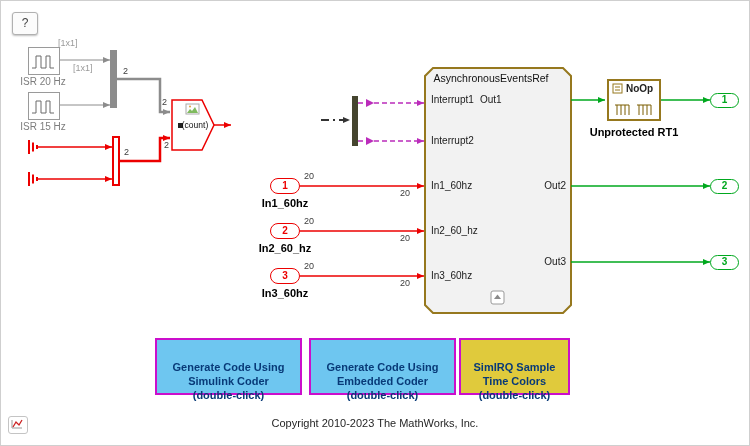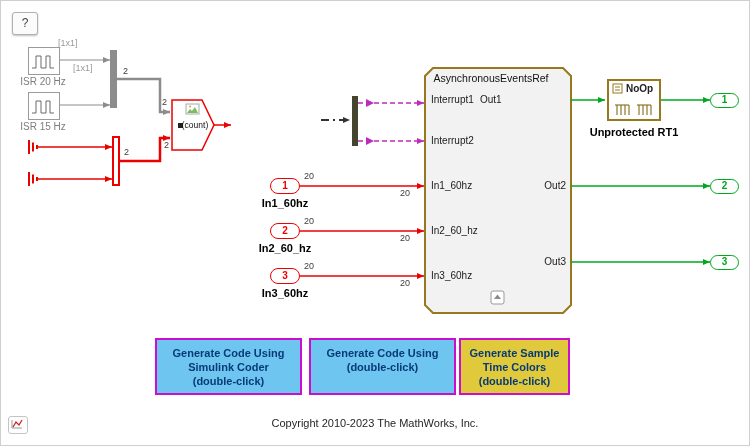--- a/index.html
+++ b/index.html
@@ -13,21 +13,21 @@
   .help-btn{position:absolute;left:12px;top:12px;width:24px;height:21px;background:#fbfbfb;border:1px solid #b0b0b0;border-radius:3px;box-shadow:0 1px 2px rgba(0,0,0,.25);font-size:12px;color:#444;text-align:center;line-height:21px;cursor:pointer;}
   .isr{position:absolute;width:30px;height:26px;border:1px solid #9a9a9a;background:#fff;}
   .simirq{position:absolute;left:233px;top:102px;width:88px;height:36px;background:#F3DC5A;border:1.5px solid #801010;display:flex;align-items:center;justify-content:space-between;padding:0 7px;box-sizing:border-box;}
   .simirq span{font-size:11px;font-weight:bold;color:#801010;}
   .count{position:absolute;left:176px;top:120px;width:38px;text-align:center;font-size:8.5px;color:#111;}
   .inport{position:absolute;width:30px;height:16px;border:1.5px solid #EC0000;border-radius:8px;background:#fff;box-sizing:border-box;text-align:center;font-size:10px;font-weight:bold;color:#EC0000;line-height:13px;}
   .outport{position:absolute;left:710px;width:29px;height:15px;border:1.5px solid #00A81E;border-radius:8px;background:#fff;box-sizing:border-box;text-align:center;font-size:10px;font-weight:bold;color:#00A81E;line-height:12px;}
   .rtblock{position:absolute;left:607px;top:79px;width:54px;height:42px;border:2px solid #96781E;background:#fff;box-sizing:border-box;}
   .noop{position:absolute;left:17px;top:2px;font-size:10px;font-weight:bold;color:#222;}
   .subsys-title{position:absolute;left:425px;top:72px;width:132px;text-align:center;font-size:10.5px;color:#111;white-space:nowrap;}
-  .btn{position:absolute;top:338px;height:57px;border:2px solid #CB0ECB;box-sizing:border-box;text-align:center;padding-top:6px;cursor:pointer;}
+  .btn{position:absolute;top:338px;height:57px;border:2px solid #CB0ECB;box-sizing:border-box;text-align:center;padding-top:20px;cursor:pointer;}
   .btn span{display:block;font-size:11px;font-weight:bold;color:#083A78;line-height:14px;}
   .btn.blue{background:#6EC6F0;}
   .btn.yellow{background:#E0CA3C;}
   .footer{position:absolute;left:0;top:417px;width:750px;text-align:center;font-size:11px;color:#262626;}
 </style>
 </head>
 <body>
 
 <div id="canvas">
 
@@ -171,24 +171,25 @@
   <div class="outport" style="top:179px"><span>2</span></div>
   <div class="outport" style="top:255px"><span>3</span></div>
 
   <div class="btn blue" style="left:155px;width:147px">
     <span>Generate Code Using</span>
     <span>Simulink Coder</span>
     <span>(double-click)</span>
   </div>
   <div class="btn blue" style="left:309px;width:147px">
     <span>Generate Code Using</span>
+    <span>Embedded Coder</span>
     <span>(double-click)</span>
   </div>
   <div class="btn yellow" style="left:459px;width:111px">
-    <span>Generate Sample</span>
+    <span>SimIRQ Sample</span>
     <span>Time Colors</span>
     <span>(double-click)</span>
   </div>
 
   <div class="footer">Copyright 2010-2023 The MathWorks, Inc.</div>
   <div class="abs" style="left:8px;top:416px;width:18px;height:16px;border:1px solid #c4c4c4;border-radius:3px;background:#fff">
     <svg width="16" height="14">
       <path d="M3,3 V11 H13" stroke="#999999" fill="none"></path>
       <path d="M4,10 L7,5 L10,8 L13,3" stroke="#cc2222" stroke-width="1.3" fill="none"></path>
     </svg>

